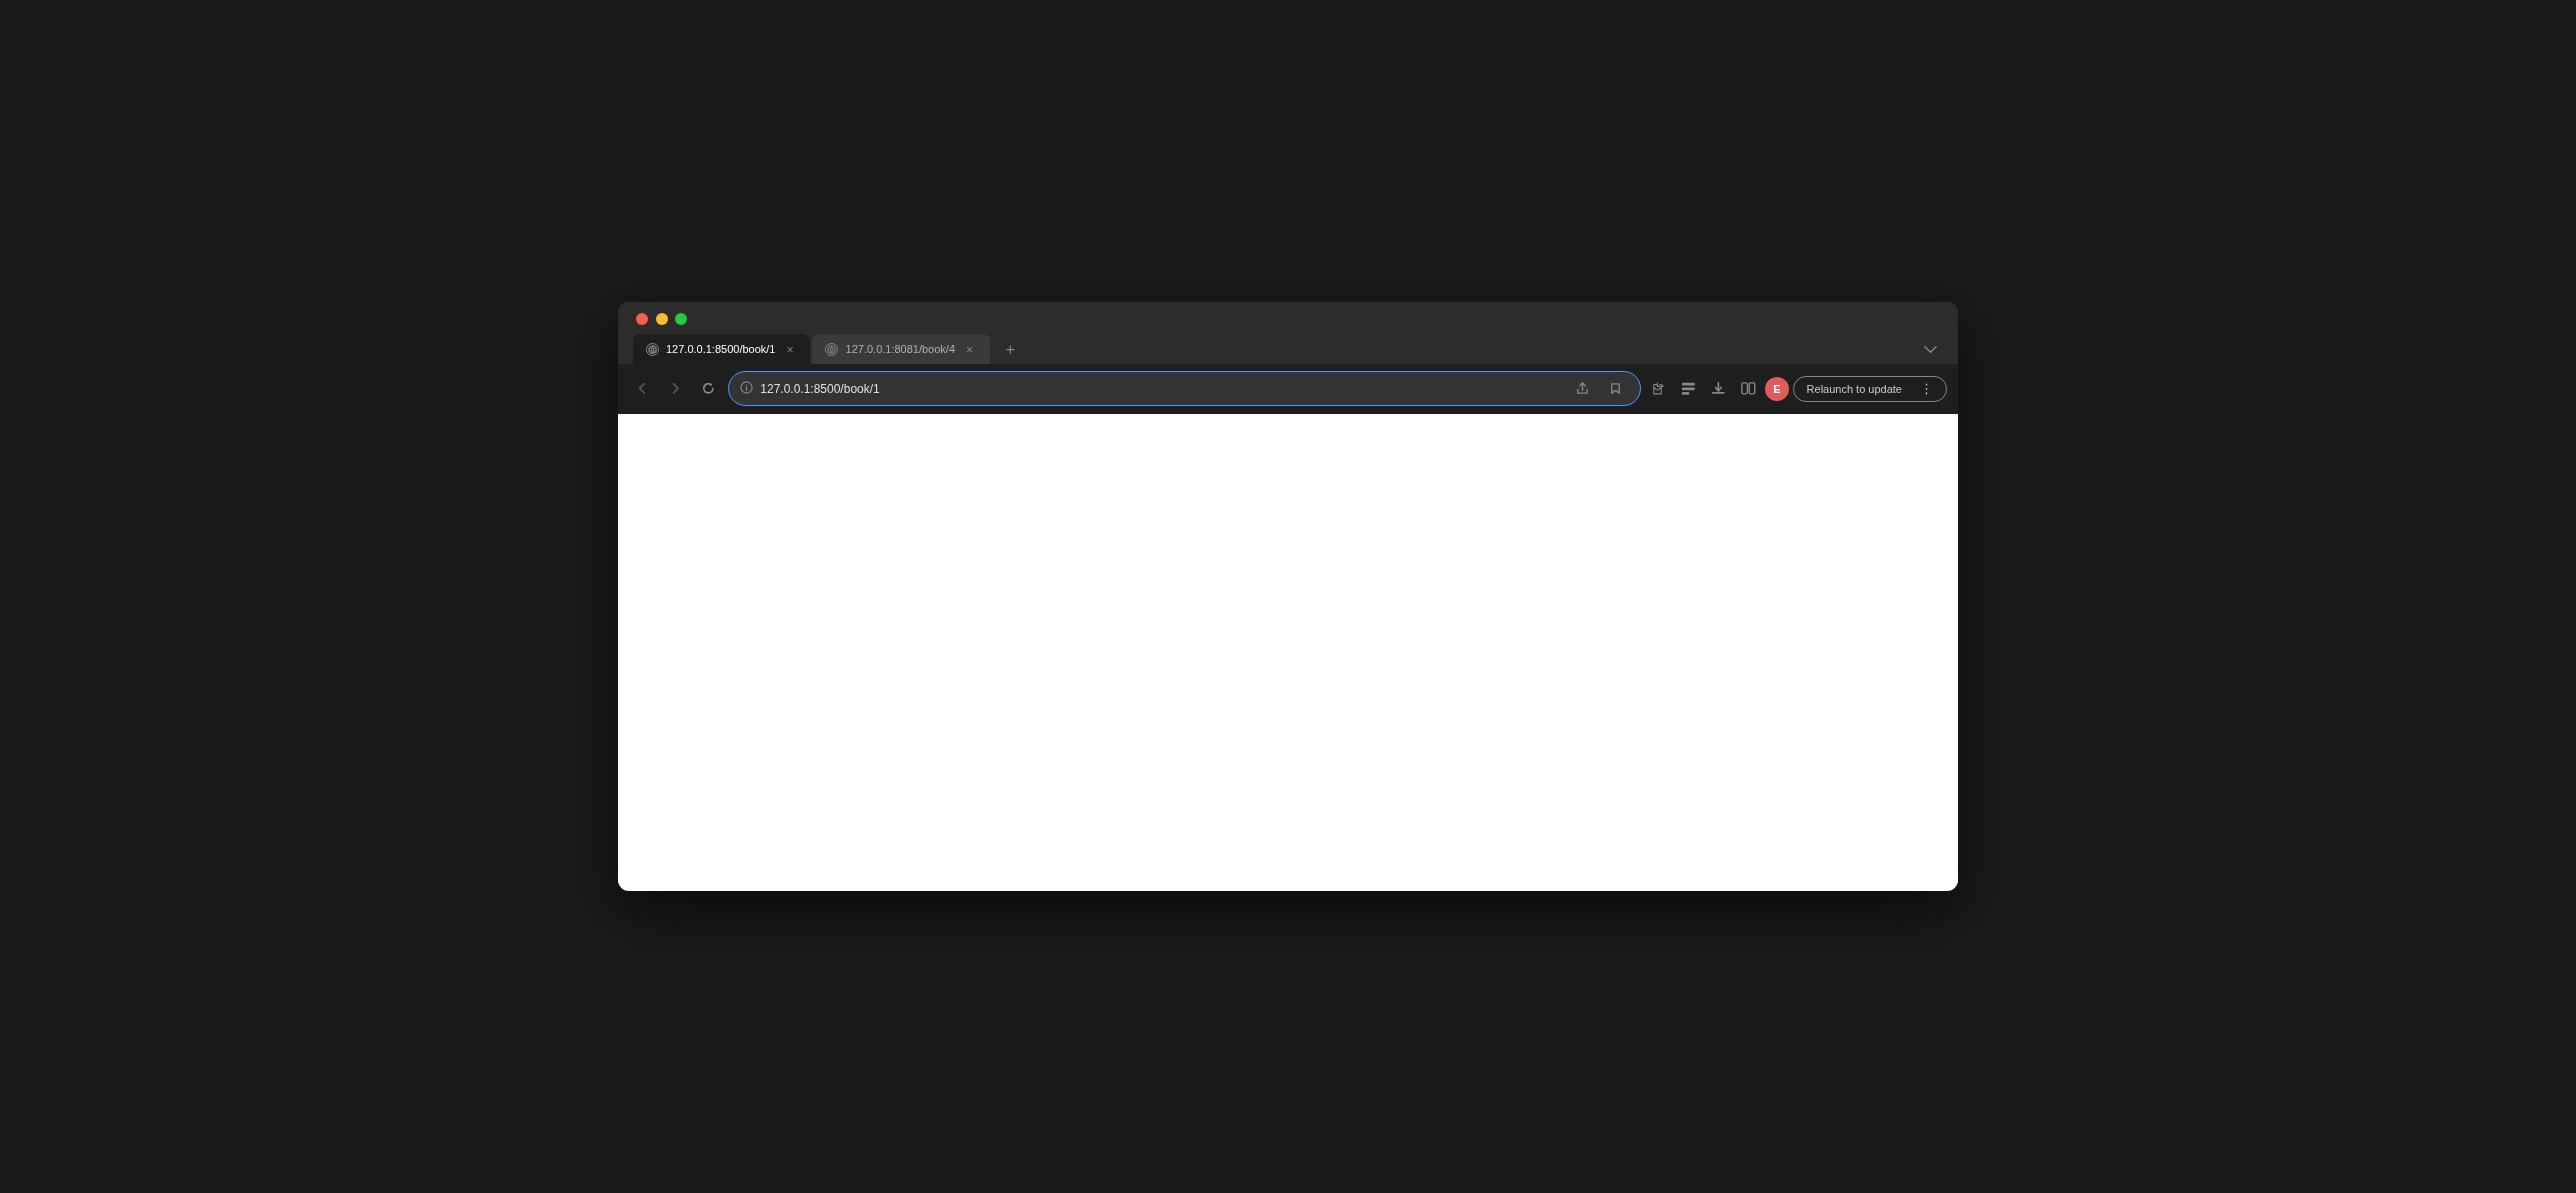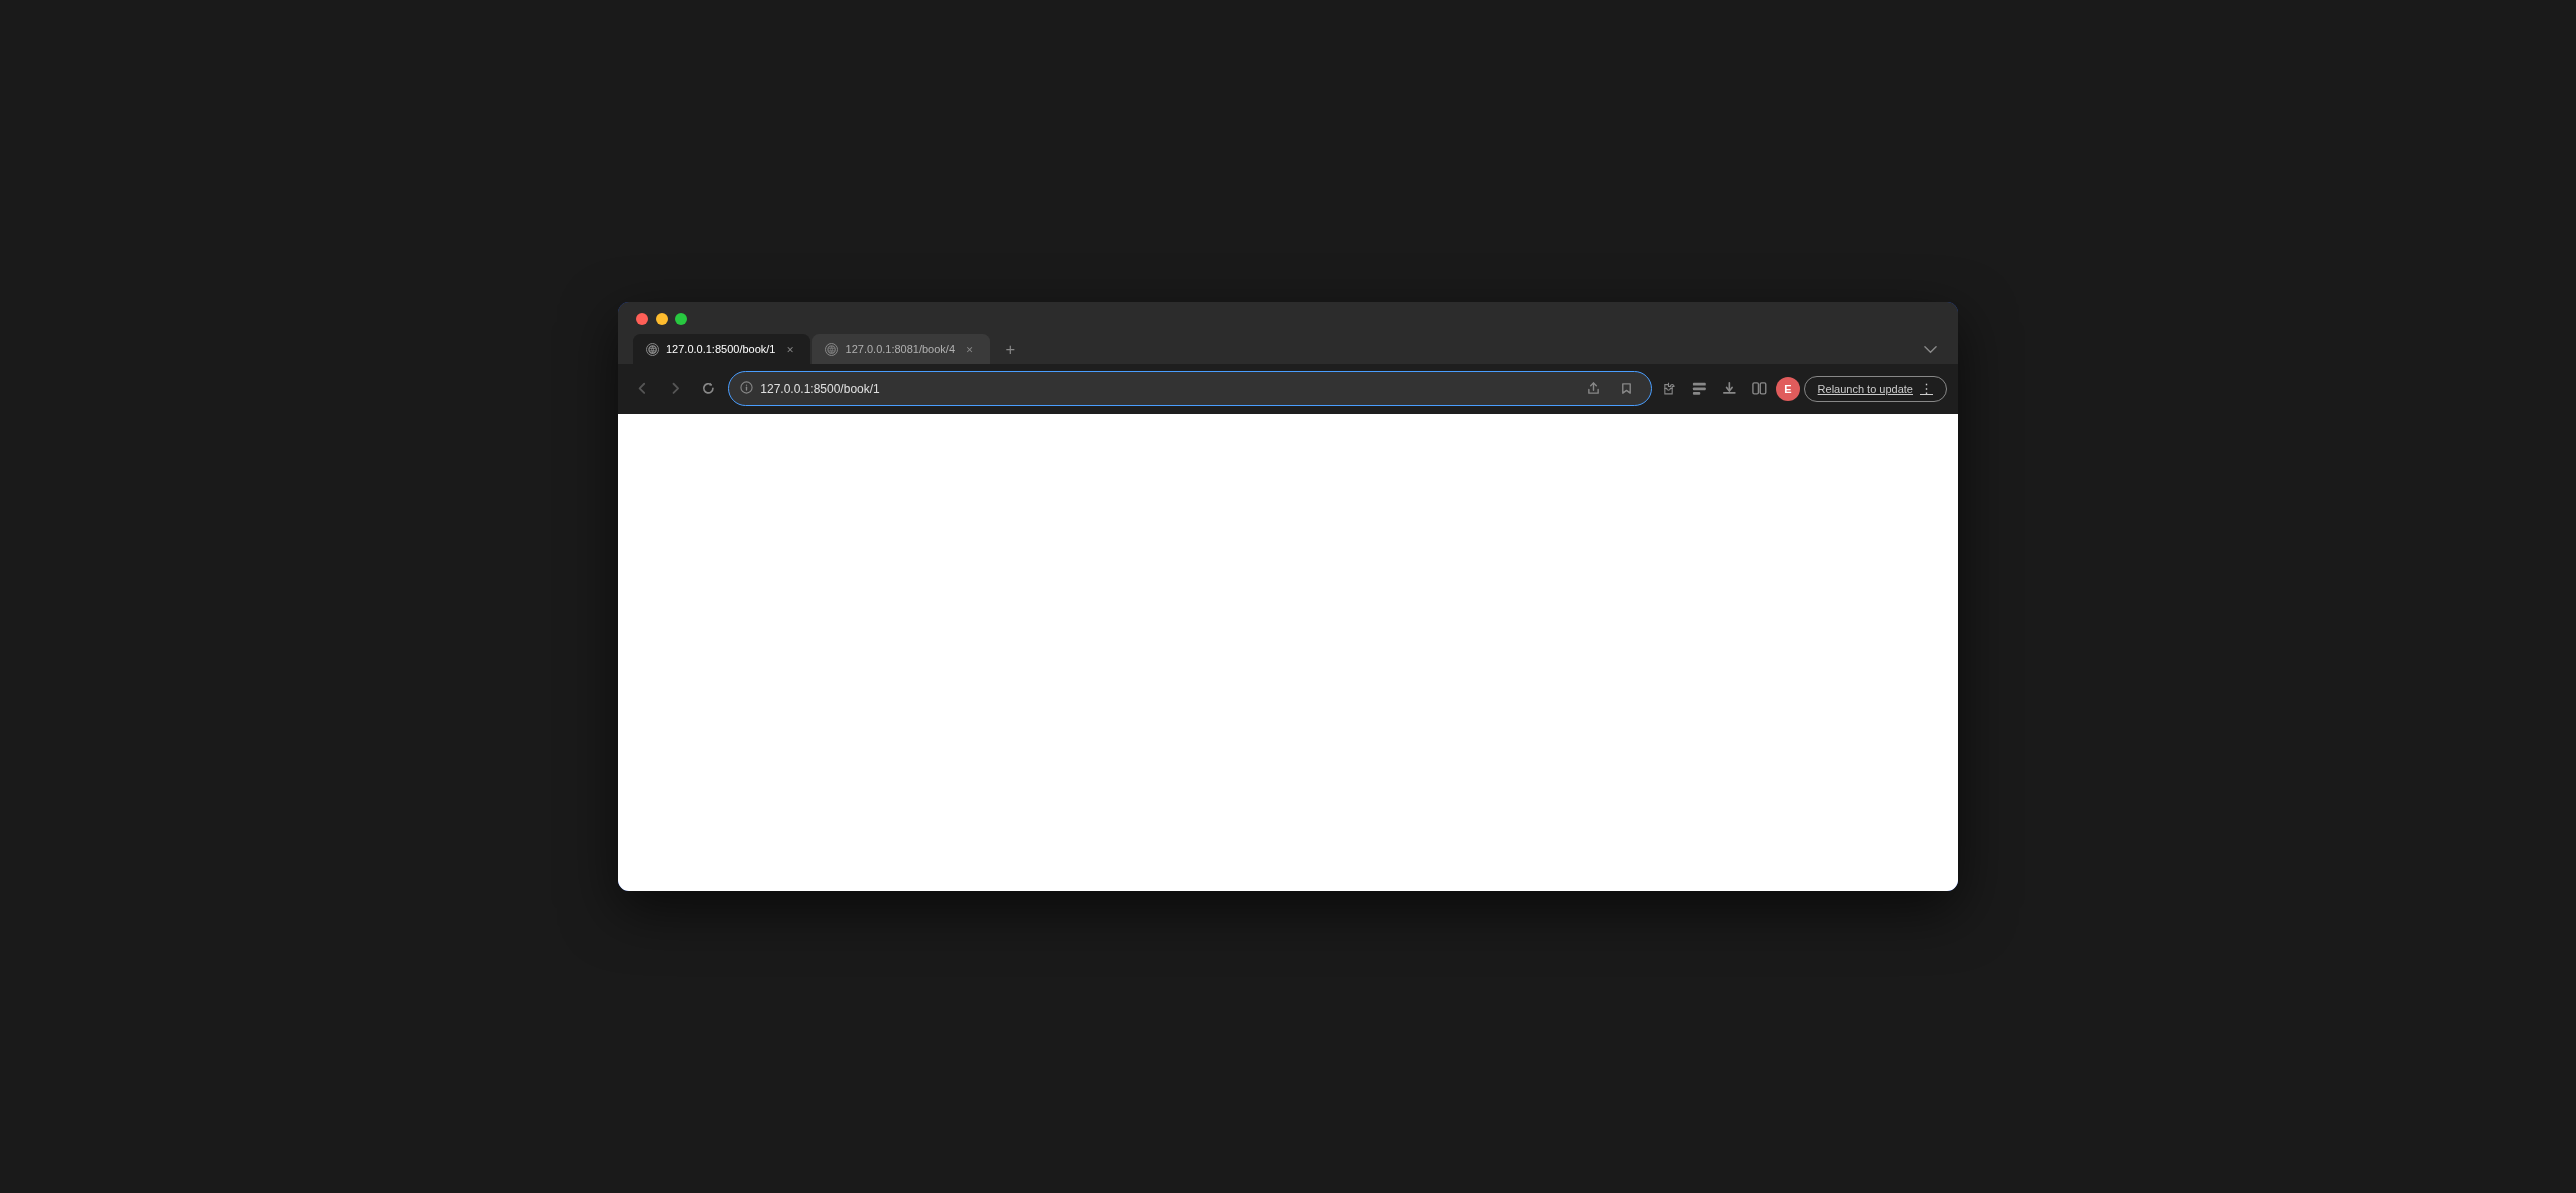--- a/index.html
+++ b/index.html
@@ -214,30 +214,29 @@
       color: #888;
       cursor: pointer;
       font-size: 13px;
       flex-shrink: 0;
     }
 
     
     .relaunch-btn {
       display: flex;
       align-items: center;
-      gap: 7px;
+      gap: 18px;
       padding: 4.6px 13px;
       border: 1.4px solid #888;
       border-radius: 18.4px;
       color: #ccc;
       font-size: 11px;
       cursor: pointer;
       white-space: nowrap;
       flex-shrink: 0;
-      text-decoration: underline;
     }
 
     
     .profile-avatar {
       width: 24px;
       height: 24px;
       border-radius: 50%;
       background: #e05c5c;
       display: flex;
       align-items: center;

